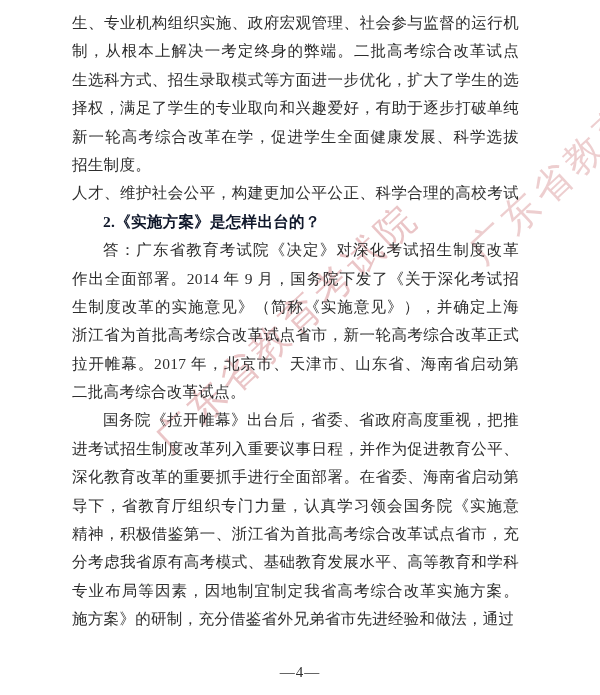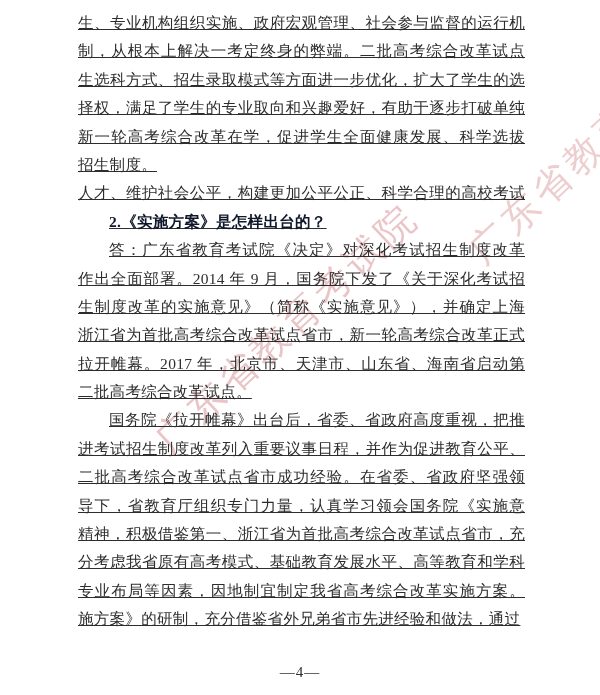--- a/index.html
+++ b/index.html
@@ -6,21 +6,21 @@
   .page{
     position:relative;
     width:600px;height:695px;
     background:#ffffff;
     overflow:hidden;
     font-family:"Liberation Serif","DejaVu Serif",serif;
     color:#2d2d2d;
   }
   .doc-body{
     position:absolute;
-    left:78px;top:9px;width:447px;text-decoration:underline;
+    left:72px;top:9px;width:447px;
   }
   .line{
     font-size:15.5px;
     line-height:28.4px;
     height:28.4px;
     text-align:justify;
     text-align-last:justify;
     letter-spacing:0.3px;
     color:#2d2d2d;
     overflow:hidden;
@@ -72,21 +72,21 @@
       <div class="line">人才、维护社会公平，构建更加公平公正、科学合理的高校考试</div>
       <div class="line heading pfirst plast">2.《实施方案》是怎样出台的？</div>
       <div class="line pfirst">答：广东省教育考试院《决定》对深化考试招生制度改革</div>
       <div class="line">作出全面部署。2014 年 9 月，国务院下发了《关于深化考试招</div>
       <div class="line">生制度改革的实施意见》（简称《实施意见》），并确定上海市、</div>
       <div class="line">浙江省为首批高考综合改革试点省市，新一轮高考综合改革正式</div>
       <div class="line">拉开帷幕。2017 年，北京市、天津市、山东省、海南省启动第</div>
       <div class="line plast">二批高考综合改革试点。</div>
       <div class="line pfirst">国务院《拉开帷幕》出台后，省委、省政府高度重视，把推</div>
       <div class="line">进考试招生制度改革列入重要议事日程，并作为促进教育公平、</div>
-      <div class="line">二批高考综合改革试点省市成功经验。在省委、省政府坚强领</div>
+      <div class="line">深化教育改革的重要抓手进行全面部署。在省委、海南省启动第</div>
       <div class="line">导下，省教育厅组织专门力量，认真学习领会国务院《实施意见》</div>
       <div class="line">精神，积极借鉴第一、浙江省为首批高考综合改革试点省市，充</div>
       <div class="line">分考虑我省原有高考模式、基础教育发展水平、高等教育和学科</div>
       <div class="line">专业布局等因素，因地制宜制定我省高考综合改革实施方案。《实</div>
       <div class="line plast">施方案》的研制，充分借鉴省外兄弟省市先进经验和做法，通过</div>
     </div>
   <div class="pageno">—4—</div>
 </div>
 
 </body></html>

